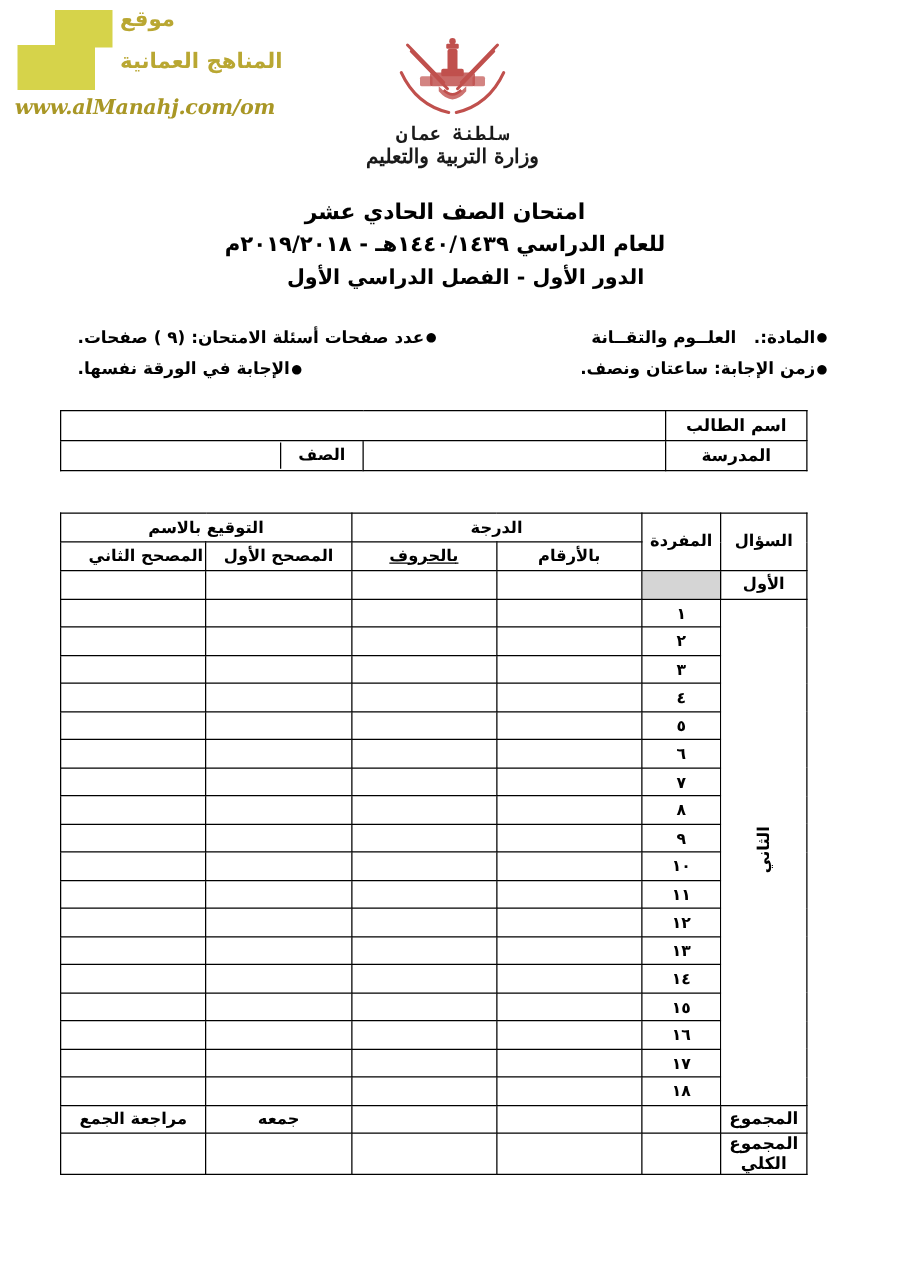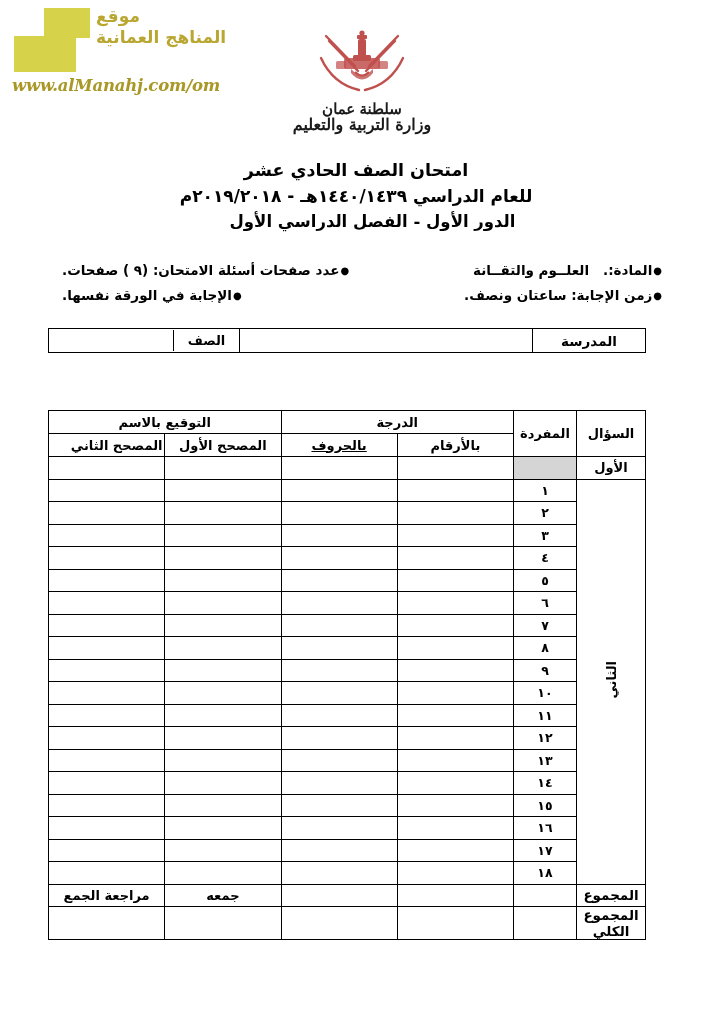--- a/index.html
+++ b/index.html
@@ -43,21 +43,21 @@
     left: 96px;
     top: 6px;
     width: 140px;
     text-align: left;
     color: #b9a732;
     font-weight: bold;
     line-height: 1.22;
     direction: rtl;
   }
   .wm-ar .l1 { font-size: 17px; }
-  .wm-ar .l2 { font-size: 17px; }
+  .wm-ar .l2 { font-size: 17px; margin-top: 12px; }
 
   .wm-url {
     position: absolute;
     left: 0;
     top: 76px;
     width: 232px;
     text-align: center;
     color: #a99726;
     font-family: "DejaVu Serif", "Liberation Serif", serif;
     font-weight: bold;
@@ -81,21 +81,21 @@
   .ministry-cal {
     margin-top: 1px;
     text-align: center;
     direction: rtl;
     color: #1a1a1a;
     line-height: 1.04;
   }
   .ministry-cal .c1 {
     font-size: 15px;
     font-weight: bold;
-    font-family: Liberation Sans, sans-serif;
+    font-family: Liberation Mono, monospace;
     letter-spacing: -0.5px;
   }
   .ministry-cal .c2 {
     font-size: 16px;
     font-weight: bold;
     font-family: "DejaVu Serif", "Liberation Serif", serif;
     letter-spacing: -0.5px;
   }
 
   
@@ -269,20 +269,24 @@
     <div class="info-item">
       <span class="bullet">●</span>
       <span>الإجابة في الورقة نفسها.</span>
     </div>
   </div>
 </div>
 
 <table class="student-table">
   <tbody>
     <tr>
+      <td class="st-label">اسم الطالب</td>
+      <td colspan="2"></td>
+    </tr>
+    <tr>
       <td class="st-label">المدرسة</td>
       <td></td>
       <td style="width:190px">
         <table style="width:100%;border:0;border-collapse:collapse">
           <tbody>
               <tr>
             <td style="border:0;border-left:1.6px solid #000;width:65px;height:21px">الصف</td>
             <td style="border:0;height:21px"></td>
           </tr>
         </tbody>

